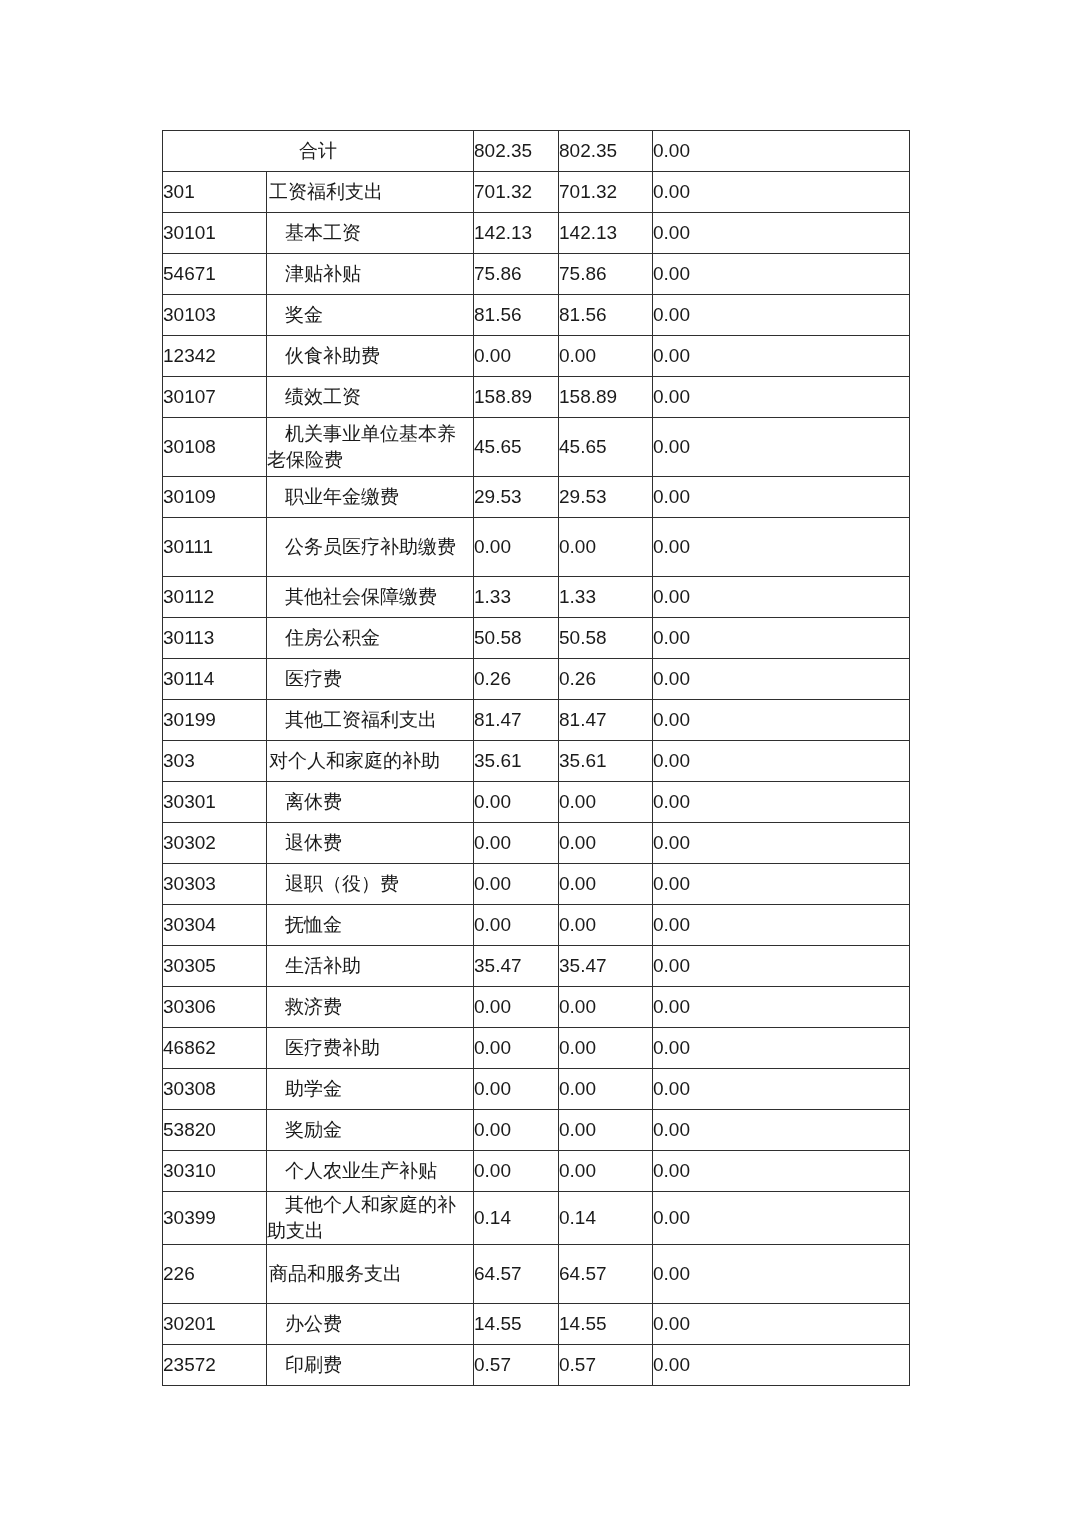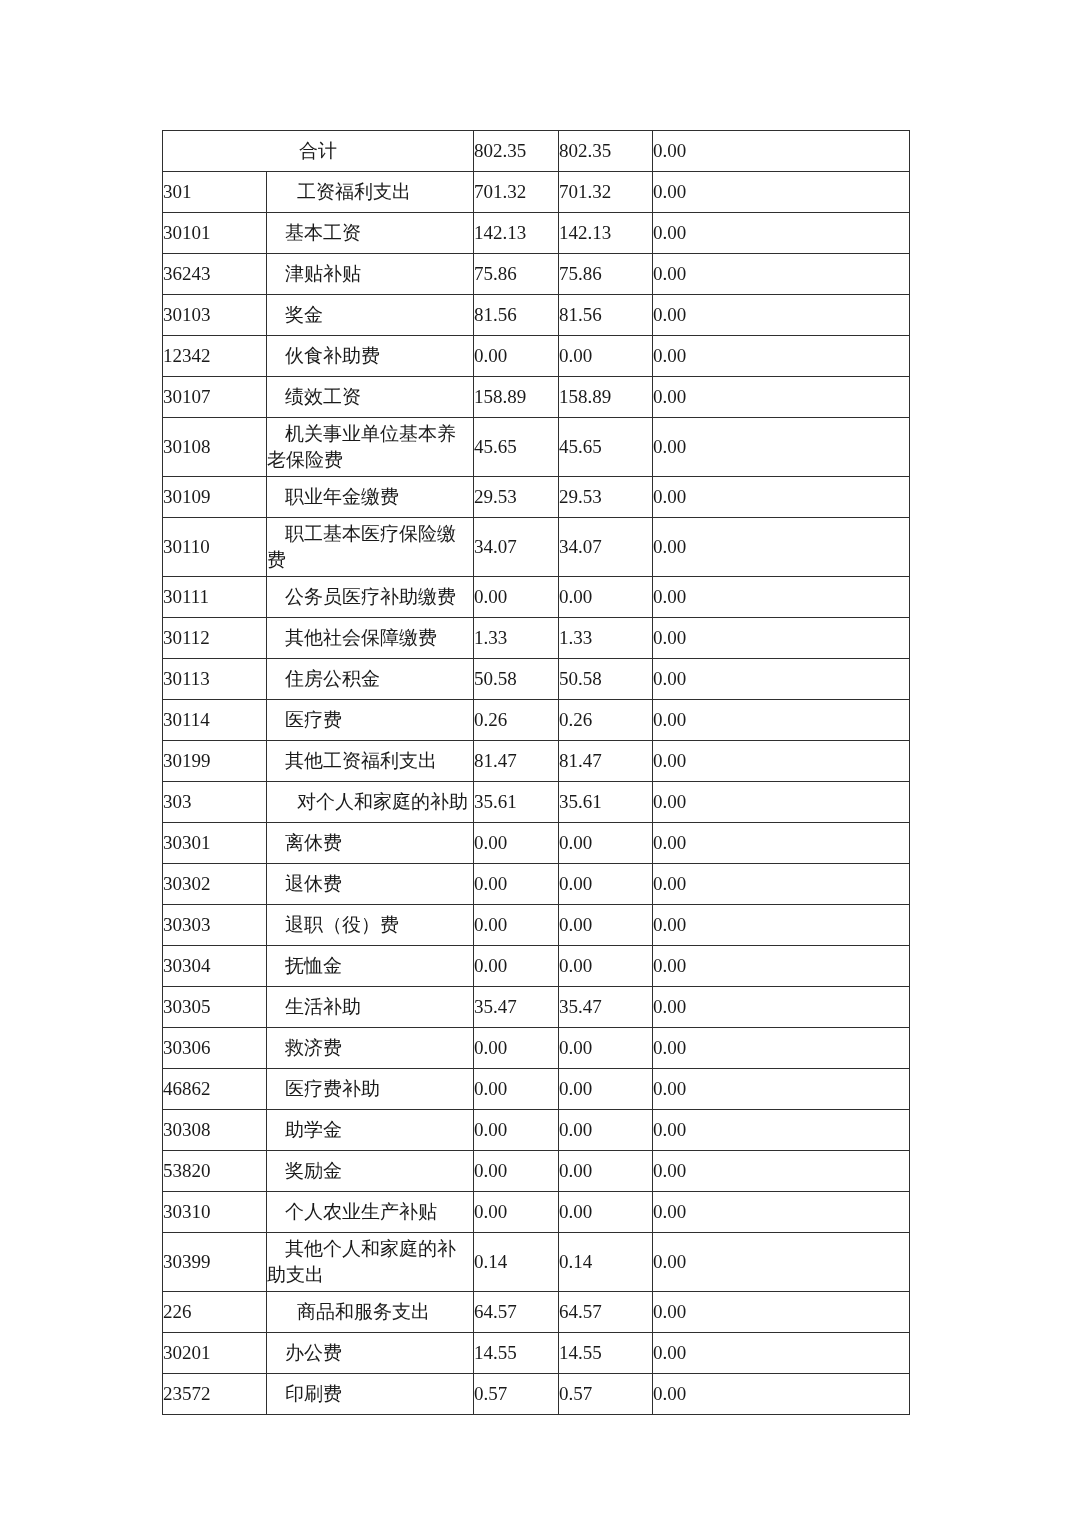--- a/index.html
+++ b/index.html
@@ -6,21 +6,21 @@
     margin: 0;
     padding: 0;
     background: #ffffff;
   }
   .page {
     position: relative;
     width: 1058px;
     height: 1520px;
     background: #ffffff;
     overflow: hidden;
-    font-family: Liberation Serif, serif;
+    font-family: Liberation Sans, sans-serif;
   }
   table.budget-table {
     position: absolute;
     left: 162px;
     top: 130px;
     width: 747px;
     border-collapse: collapse;
     table-layout: fixed;
   }
   col.c-code  { width: 104px; }
@@ -42,21 +42,21 @@
     overflow: hidden;
   }
   
   table.budget-table tr:nth-child(8)  td,
   table.budget-table tr:nth-child(10) td,
   table.budget-table tr:nth-child(27) td { height: 58px; }
 
   td.code { padding-left: 3px; }
   td.name { padding-left: 2px; }
   td.name.child  { text-indent: 18px; }
-  td.name.parent { text-indent: 2px; padding-left: 28px; }
+  td.name.parent { text-indent: 2px; }
   td.name.total  { text-align: center; text-indent: 0; }
   td.val  { padding-left: 5px; }
 </style>
 </head>
 <body>
 
 <div class="page" style="background: rgb(255, 255, 255);">
   <table class="budget-table">
     <colgroup>
       <col class="c-code">
@@ -80,21 +80,21 @@
           <td class="val">0.00</td>
         </tr>
         <tr>
           <td class="code">30101</td>
           <td class="name child">基本工资</td>
           <td class="val">142.13</td>
           <td class="val">142.13</td>
           <td class="val">0.00</td>
         </tr>
         <tr>
-          <td class="code">36243</td>
+          <td class="code">54671</td>
           <td class="name child">津贴补贴</td>
           <td class="val">75.86</td>
           <td class="val">75.86</td>
           <td class="val">0.00</td>
         </tr>
         <tr>
           <td class="code">30103</td>
           <td class="name child">奖金</td>
           <td class="val">81.56</td>
           <td class="val">81.56</td>
@@ -122,27 +122,20 @@
           <td class="val">0.00</td>
         </tr>
         <tr>
           <td class="code">30109</td>
           <td class="name child">职业年金缴费</td>
           <td class="val">29.53</td>
           <td class="val">29.53</td>
           <td class="val">0.00</td>
         </tr>
         <tr>
-          <td class="code">30110</td>
-          <td class="name child">职工基本医疗保险缴费</td>
-          <td class="val">34.07</td>
-          <td class="val">34.07</td>
-          <td class="val">0.00</td>
-        </tr>
-        <tr>
           <td class="code">30111</td>
           <td class="name child">公务员医疗补助缴费</td>
           <td class="val">0.00</td>
           <td class="val">0.00</td>
           <td class="val">0.00</td>
         </tr>
         <tr>
           <td class="code">30112</td>
           <td class="name child">其他社会保障缴费</td>
           <td class="val">1.33</td>

